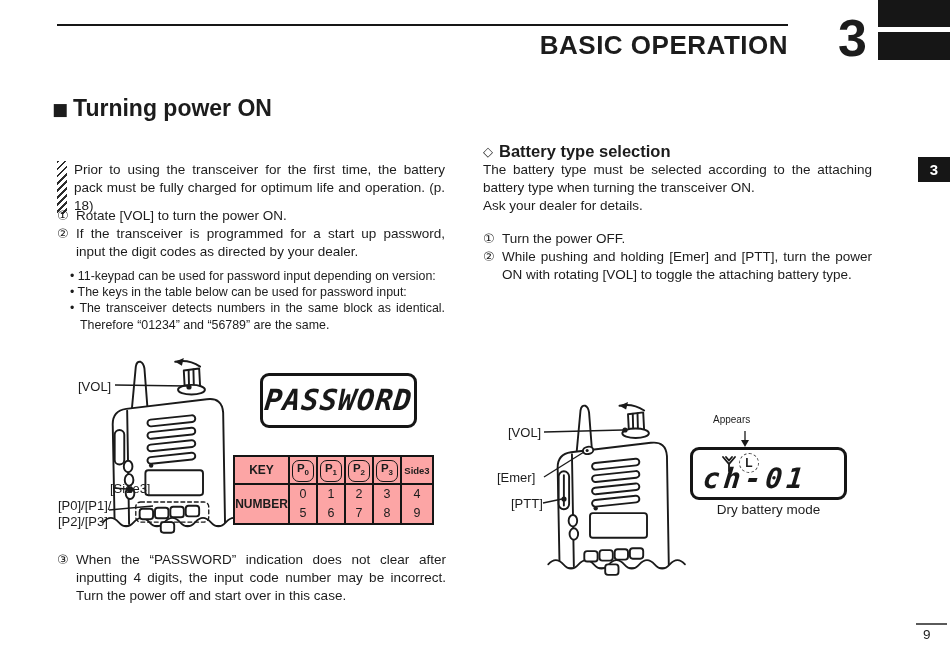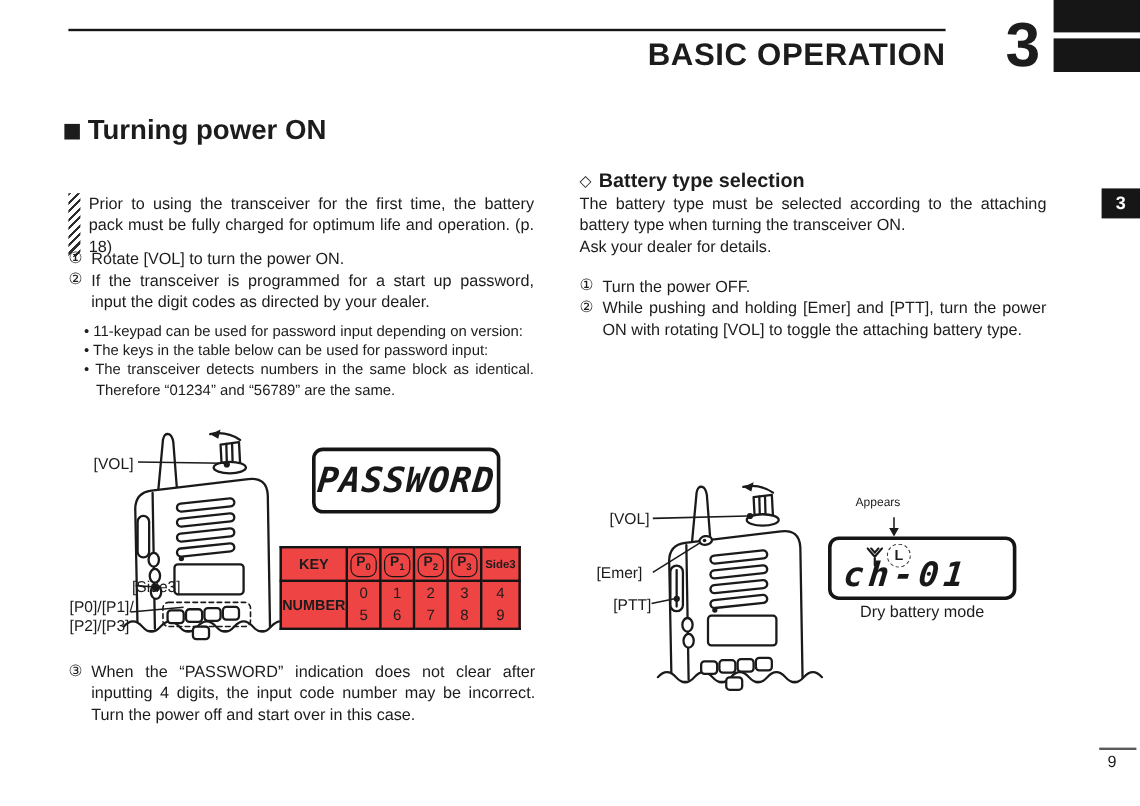--- a/index.html
+++ b/index.html
@@ -63,21 +63,21 @@
   .lcd-right .seg{position:absolute;left:10px;bottom:2px;font-size:28px;letter-spacing:4px;}
   .l-ind{position:absolute;left:46px;top:3px;width:20px;height:20px;border:1.6px dashed #444;
          border-radius:50%;font-size:12px;font-weight:bold;display:flex;align-items:center;
          justify-content:center;box-sizing:border-box;}
   .ant{position:absolute;left:29px;top:6px;}
   .appears{position:absolute;left:230px;top:19px;font-size:10px;}
   .caption{position:absolute;left:207px;top:107px;width:157px;text-align:center;font-size:13.5px;white-space:nowrap;}
 
   
   .keytable{position:absolute;left:176px;top:100px;width:201px;border-collapse:collapse;
-            table-layout:fixed;background:#ef4444;}
+            table-layout:fixed;background:#fca5a5;}
   .keytable td,.keytable th{border:2.2px solid #151515;text-align:center;vertical-align:middle;padding:0;}
   .keytable th{font-size:12px;font-weight:bold;}
   .r1{height:28px;}
   .r2{height:32px;}
   .pbtn{display:inline-block;border:1.8px solid #151515;border-radius:7px;min-width:14px;
         padding:1px 3px;font-size:11.5px;font-weight:bold;line-height:13px;}
   .pbtn sub{font-size:8px;}
   .side3h{font-size:9.5px;font-weight:bold;}
   .numcell div{font-size:12.5px;line-height:19px;}
 

